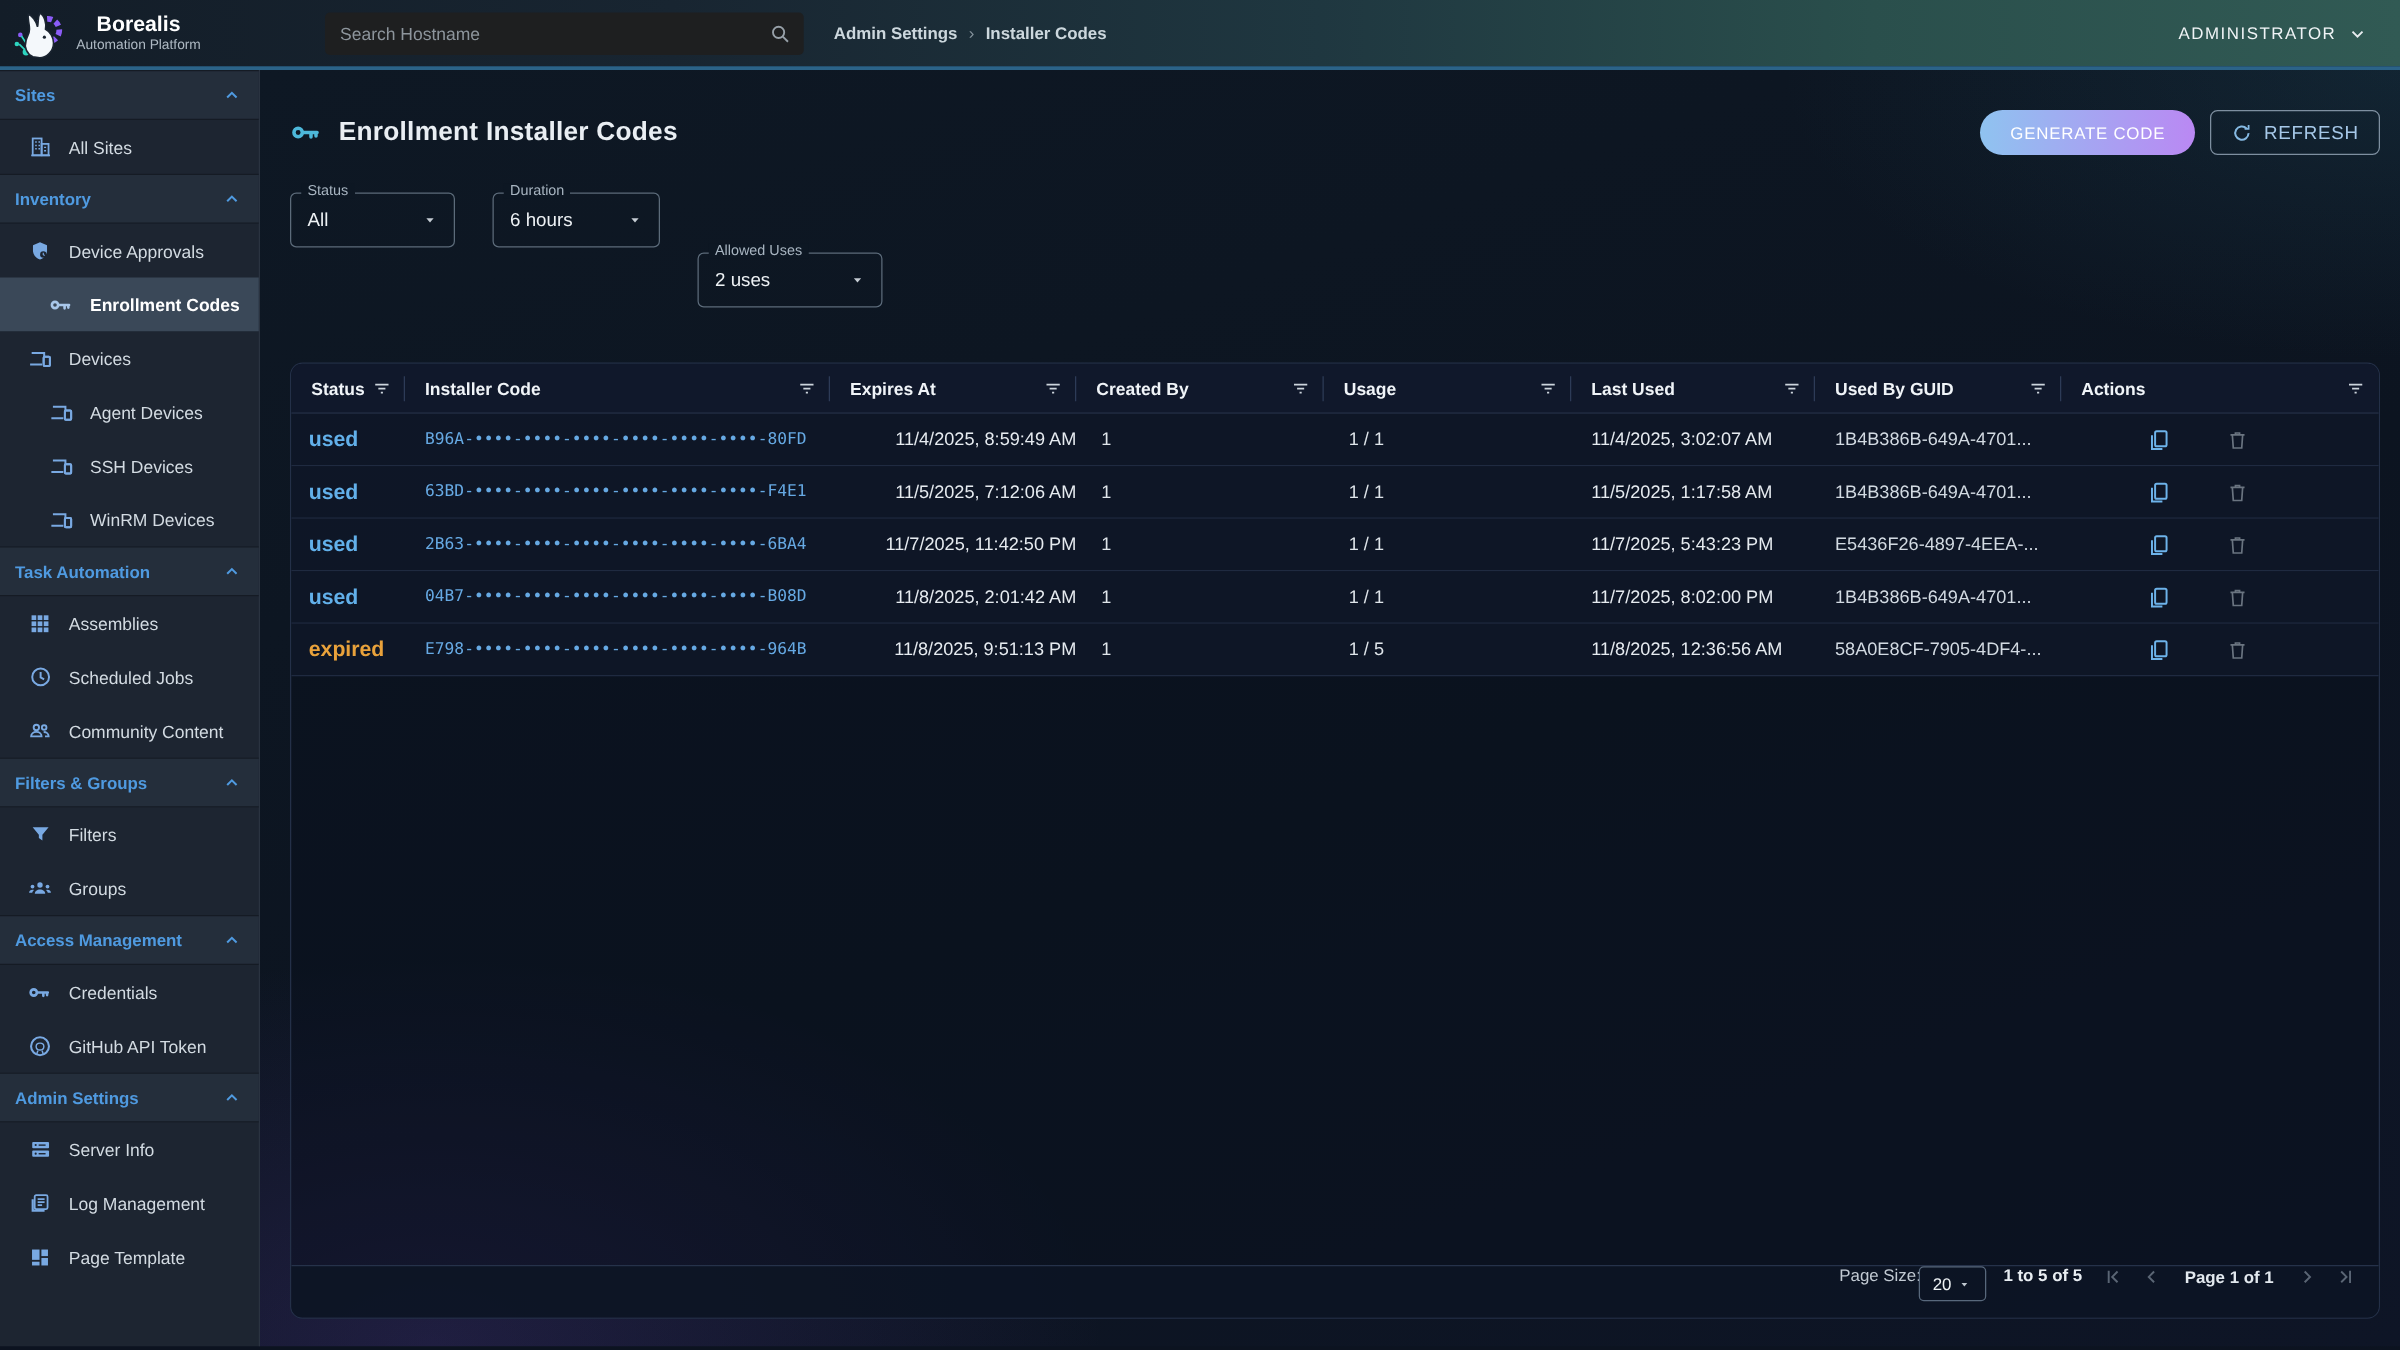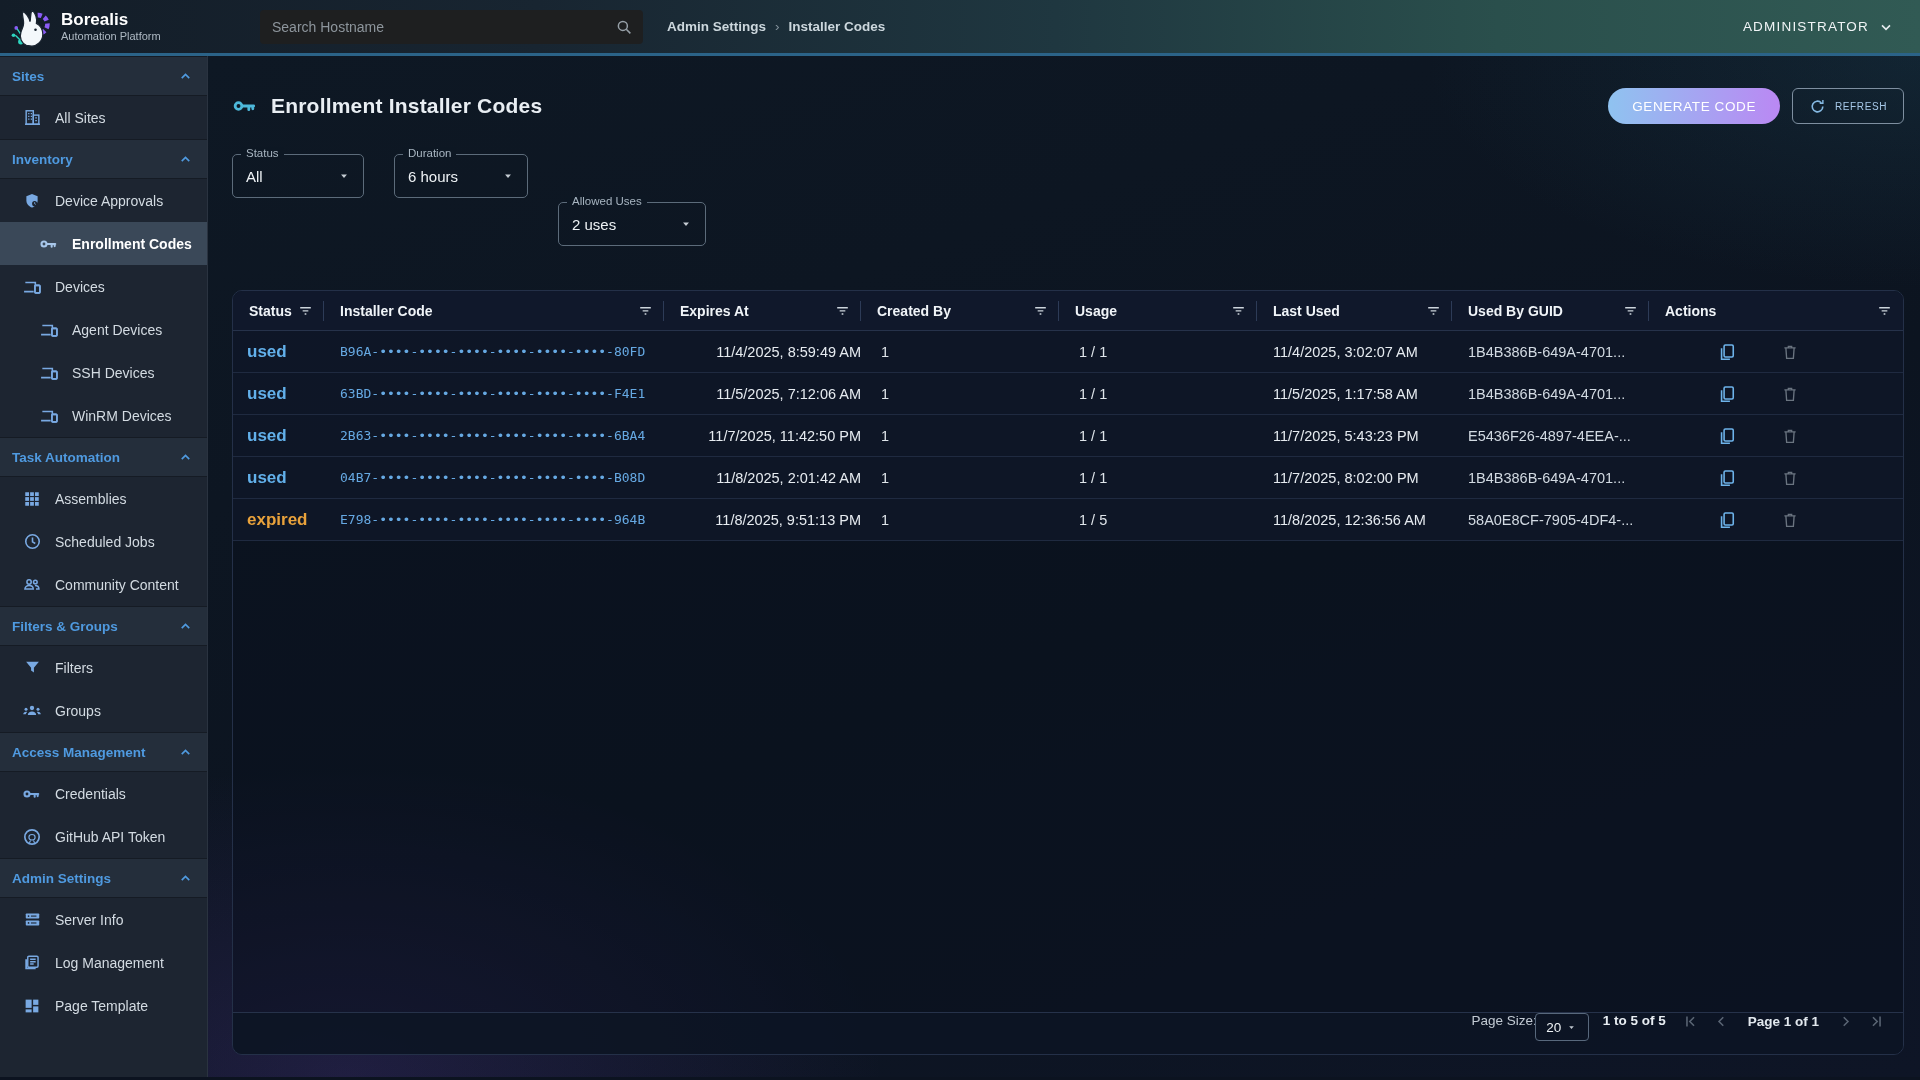--- a/index.html
+++ b/index.html
@@ -3,21 +3,21 @@
 <meta charset="utf-8">
 <style>
   * { margin:0; padding:0; box-sizing:border-box; }
   html,body { width:1920px; height:1080px; overflow:hidden; background:#0c1320;
     font-family:"Liberation Sans", sans-serif; }
 
   
   .topbar { height:56px; display:flex; align-items:center;
     background:linear-gradient(90deg,#131d28 0%,#182531 28%,#1f3740 55%,#2a4f4c 78%,#315a54 100%);
     border-bottom:3px solid #2b6388; }
-  .brand { width:260px; display:flex; align-items:center; gap:9px; padding-left:8px; }
+  .brand { width:260px; display:flex; align-items:center; gap:9px; padding-left:8px;text-align:center; }
   .brand-text { display:flex; flex-direction:column; line-height:1.15; }
   .brand-name { color:#ffffff; font-weight:bold; font-size:17px; }
   .brand-sub { color:#aeb9c3; font-size:11px; }
   .search { width:383px; height:34px; background:#1e1f20; border-radius:4px;
     display:flex; align-items:center; padding:0 10px 0 12px; }
   .search input { flex:1; background:transparent; border:none; outline:none;
     color:#dfe4e8; font-size:14px; font-family:"Liberation Sans",sans-serif; }
   .search input::placeholder { color:#8d959c; }
   .search .icon { color:#97a0a8; }
   .breadcrumb { margin-left:24px; display:flex; align-items:center; gap:9px;
@@ -52,21 +52,21 @@
       linear-gradient(160deg,#0e1824 0%,#0c1420 55%,#0e1526 100%); }
 
   .page-header { margin-top:30px; height:40px; display:flex; align-items:center; }
   .page-header .key { color:#4db8da; display:flex; }
   .page-title { margin-left:13px; color:#e9eef3; font-size:21px; font-weight:bold; letter-spacing:.2px; }
   .header-buttons { margin-left:auto; display:flex; gap:12px; }
   .btn-generate { height:36px; padding:0 24px; border:none; border-radius:18px; cursor:pointer;
     background:linear-gradient(90deg,#8fc3f0,#ba88f3); color:#fff; font-size:13.5px;
     letter-spacing:.6px; font-family:"Liberation Sans",sans-serif; }
   .btn-refresh { height:36px; padding:0 16px; background:transparent; cursor:pointer;
-    border:1px solid #7e8fa0; border-radius:6px; color:#a6c8e8; font-size:10px;
+    border:1px solid #7e8fa0; border-radius:6px; color:#a6c8e8; font-size:15px;
     letter-spacing:.6px; display:flex; align-items:center; gap:9px;
     font-family:"Liberation Sans",sans-serif; }
   .btn-refresh .icon { color:#85b9e2; display:flex; }
 
   .filter-row { margin-top:28px; display:flex; gap:30px; }
   .select-box { position:relative; height:44px; border:1px solid #5c6b7a; border-radius:5px;
     display:flex; align-items:center; padding:0 12px 0 13px; cursor:pointer; }
   .select-label { position:absolute; top:-8px; left:8px; padding:0 5px; font-size:11.5px;
     color:#a8b5c1; background:#0d1723; }
   .select-value { font-size:15px; color:#eef2f5; }

